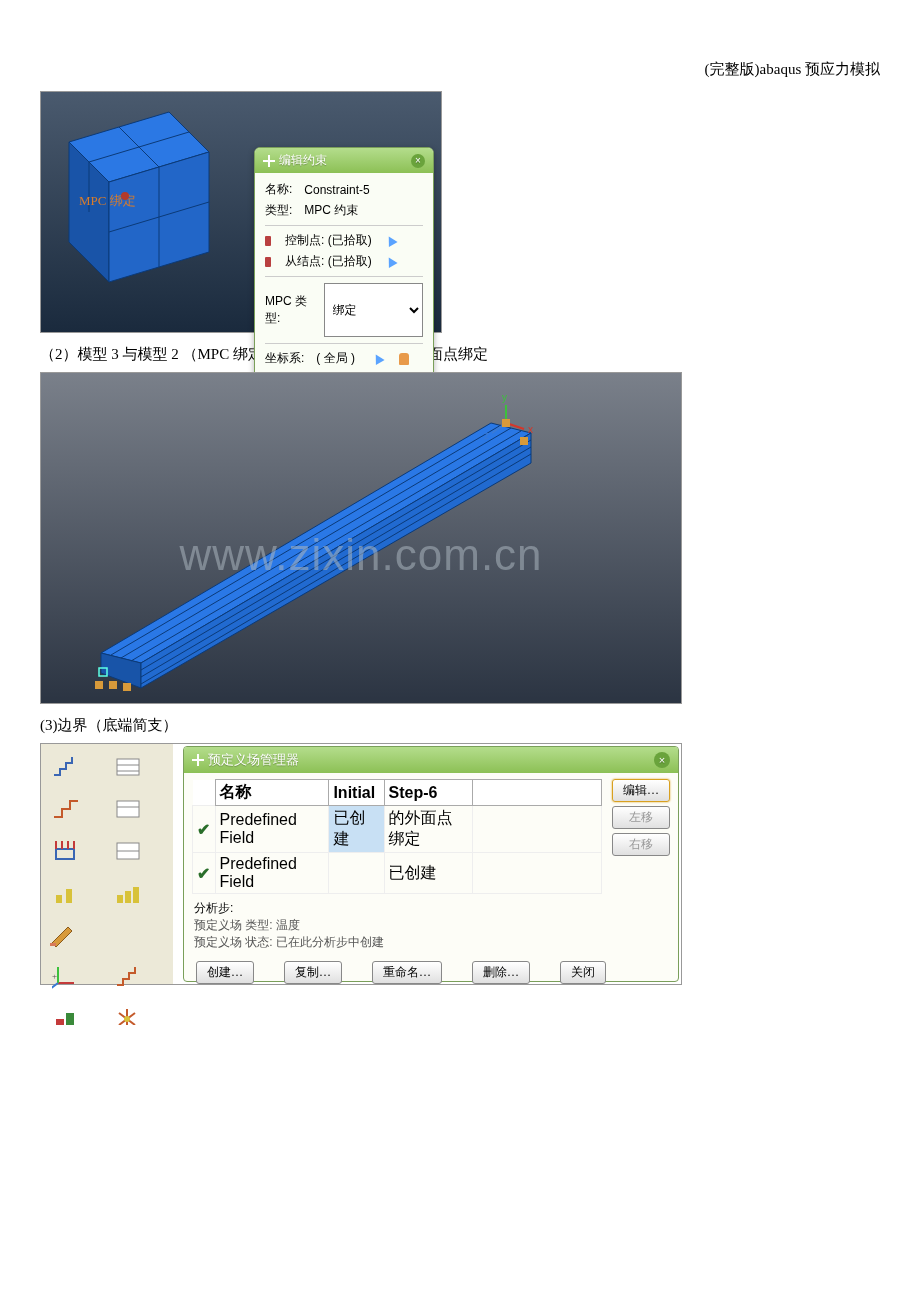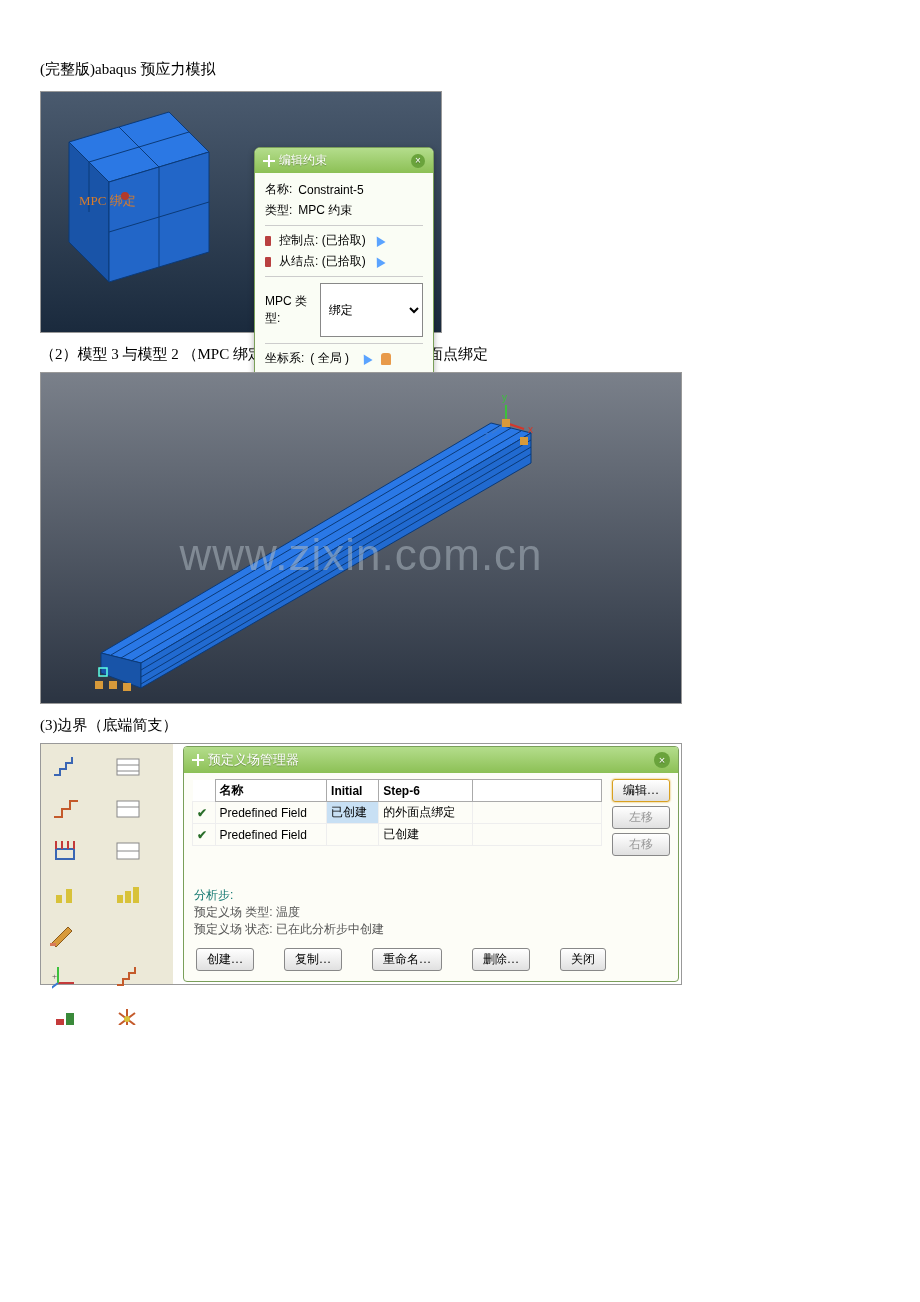--- a/index.html
+++ b/index.html
@@ -1,52 +1,52 @@
 <!DOCTYPE html>
 <html><head>
 <meta charset="utf-8">
 <style>
   body { margin:0; background:#fff; font-family:SimSun,"Songti SC",serif; color:#000; width:920px; }
   .page { padding:60px 40px 40px 40px; }
-  .header { text-align:left; font-family:SimSun,serif; font-size:15px; margin-bottom:12px; }
+  .header { text-align:right; font-family:SimSun,serif; font-size:15px; margin-bottom:12px; }
   .viewport { background:#1e3a5a; background:linear-gradient(180deg,#4a5a6e 0%,#1a2a3d 100%); position:relative; border:1px solid #999; }
   .vp1 { width:400px; height:240px; }
   .vp2 { width:640px; height:330px; }
   .dialog { position:absolute; background:#eef6e9; border:1px solid #7a9f5a; border-radius:6px; font-family:SimSun,sans-serif; font-size:12px; box-shadow:0 2px 6px rgba(0,0,0,.3); }
   .dlg-title { background:linear-gradient(180deg,#b4dd8c,#8cc055); padding:4px 8px; font-size:12px; border-radius:5px 5px 0 0; display:flex; align-items:center; gap:4px; color:#fff; text-shadow:0 1px 1px rgba(0,0,0,.3); }
   .dlg-title .x { margin-left:auto; width:14px; height:14px; border-radius:50%; background:#6aa33c; color:#fff; display:flex; align-items:center; justify-content:center; font-size:10px; cursor:pointer; }
   .dlg-body { padding:6px 10px; background:#fafdf5; font-size:12px; font-family:SimSun,sans-serif; }
-  .dlg-row { padding:2px 0; display:flex; align-items:center; gap:6px; }
+  .dlg-row { padding:2px 0; display:flex; align-items:center; gap:12px; }
   .dlg-sep { border-top:1px solid #ccc; margin:4px 0; }
   .dlg-select { border:1px solid #888; padding:18px 4px; background:#fff; font-size:12px; width:120px; }
   .dlg-btns { display:flex; justify-content:space-around; padding:6px 10px 8px; gap:20px; background:#fafdf5; border-radius:0 0 5px 5px; }
   .win-btn { background:linear-gradient(180deg,#fff,#e0e0e0); border:1px solid #888; border-radius:3px; padding:2px 18px; font-size:12px; cursor:pointer; font-family:SimSun; }
   .caption { font-family:SimSun,serif; font-size:15px; margin:12px 0 8px; }
   .arrow-cursor { display:inline-block; width:0;height:0; border-left:5px solid transparent; border-right:5px solid transparent; border-bottom:9px solid #5aa3ff; transform:rotate(-30deg); margin-left:2px; }
   .person-icon { display:inline-block; width:10px; height:12px; background:#e89a4a; border-radius:3px 3px 1px 1px; margin-left:4px; }
   .li-icon { display:inline-block; width:6px;height:10px; background:#b94040; border-radius:1px; margin-right:2px; }
   .section3 { display:flex; width:640px; height:240px; border:1px solid #999; margin-top:4px; }
   .leftbar { width:120px; background:#ece9d8; padding:6px; display:grid; grid-template-columns:1fr 1fr; gap:8px 6px; align-content:start; }
   .tbtn { width:36px; height:32px; display:flex; align-items:center; justify-content:center; border:1px solid transparent; }
   .rightpane { flex:1; position:relative;margin-left:8px; }
   .mgr { position:absolute; inset:2px; background:#fdfdf7; border:1px solid #7a9f5a; border-radius:4px; font-family:SimSun,"Microsoft YaHei",sans-serif; display:flex; flex-direction:column; }
   .mgr-title { background:linear-gradient(180deg,#b4dd8c,#8cc055); padding:4px 8px; font-size:13px; border-radius:3px 3px 0 0; display:flex; align-items:center; gap:4px; color:#fff; text-shadow:0 1px 1px rgba(0,0,0,.3); }
   .mgr-title .x { margin-left:auto; width:16px; height:16px; border-radius:50%; background:#6aa33c; color:#fff; display:flex; align-items:center; justify-content:center; font-size:11px; cursor:pointer; }
   .mgr-body { flex:1; display:flex; padding:6px 8px; gap:10px; }
   .mgr-table { flex:1; }
-  .mgr-table table { width:100%; border-collapse:collapse; font-size:12px; }
+  .mgr-table table { width:100%; border-collapse:collapse; font-size:16px; }
   .mgr-table th { text-align:left; font-weight:bold; padding:2px 4px; border:1px solid #aaa; background:#fff; }
   .mgr-table td { padding:2px 4px; border:1px solid #eee; }
   .sel { background:#c8e0f4; }
   .check { color:#2a6e2a; font-weight:bold; padding-right:4px; }
   .mgr-side { display:flex; flex-direction:column; gap:4px; }
   .mgr-side button, .mgr-foot button { background:linear-gradient(180deg,#fff,#e0e0e0); border:1px solid #888; border-radius:3px; padding:2px 10px; font-size:12px; cursor:pointer; font-family:SimSun; }
   .mgr-side button[disabled] { color:#999; cursor:default; }
   .mgr-info { padding:0 10px 4px; font-size:12px; color:#555; }
-  .mgr-info .k { color:#0f766e; }
+  .mgr-info .k { color:#000000; }
   .mgr-foot { display:flex; gap:30px; padding:6px 12px 10px; }
   .plus-icon { display:inline-block; width:12px;height:12px; position:relative; }
   .plus-icon::before,.plus-icon::after{content:"";position:absolute;background:#fff;}
   .plus-icon::before{left:5px;top:0;width:2px;height:12px;}
   .plus-icon::after{top:5px;left:0;height:2px;width:12px;}
   .watermark { position:absolute; left:50%; top:55%; transform:translate(-50%,-50%); font-size:44px; font-family:Arial,Helvetica,sans-serif; color:rgba(170,180,190,.55); letter-spacing:1px; white-space:nowrap; pointer-events:none;text-align:center; }
   
   svg { display:block; }
 </style>
 </head>

